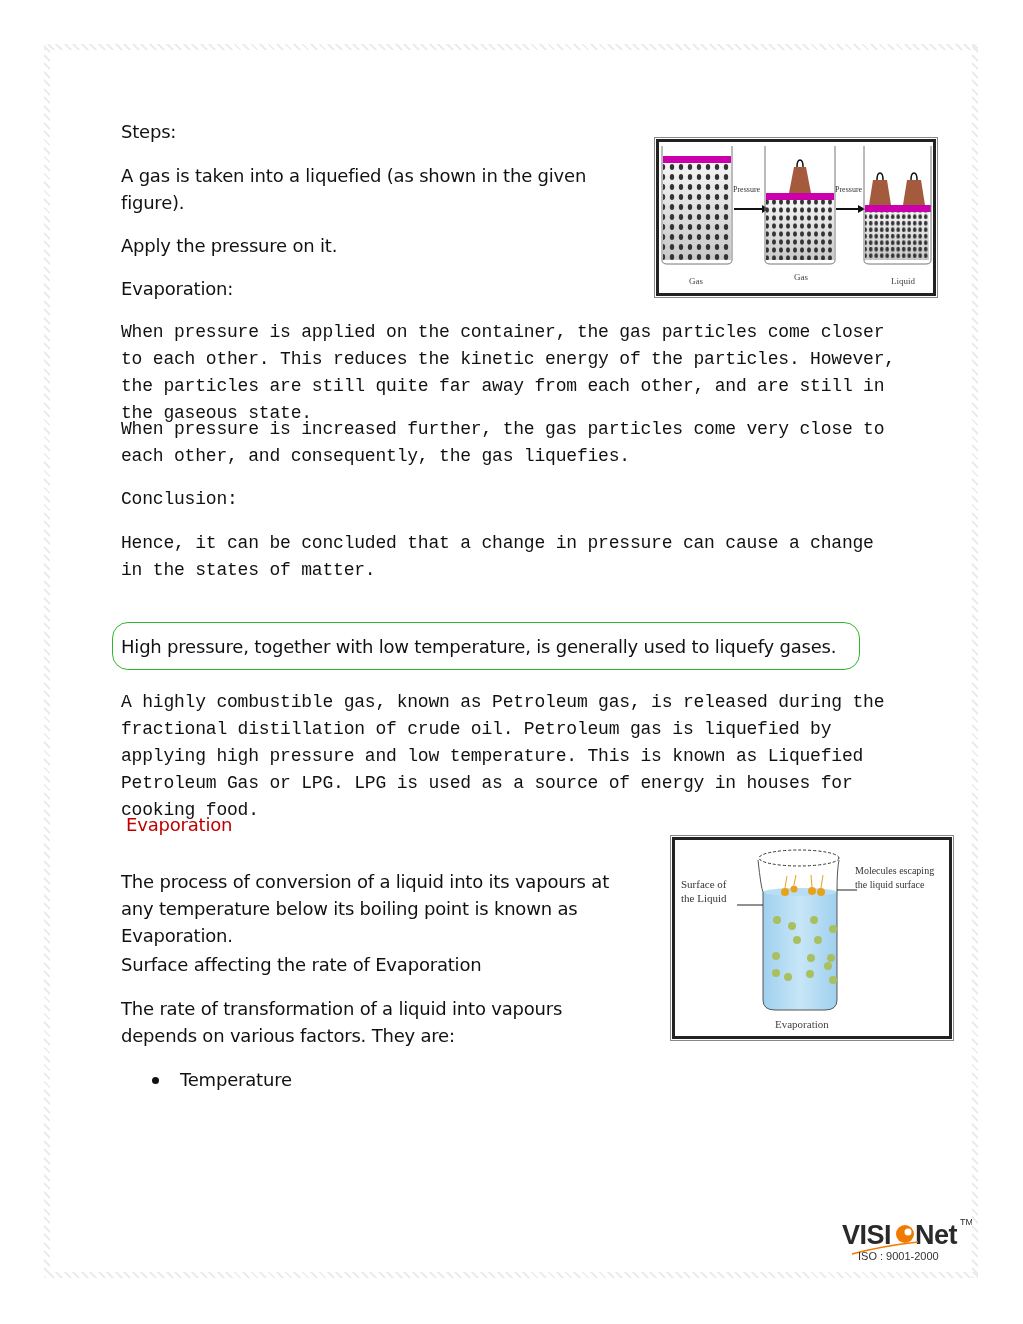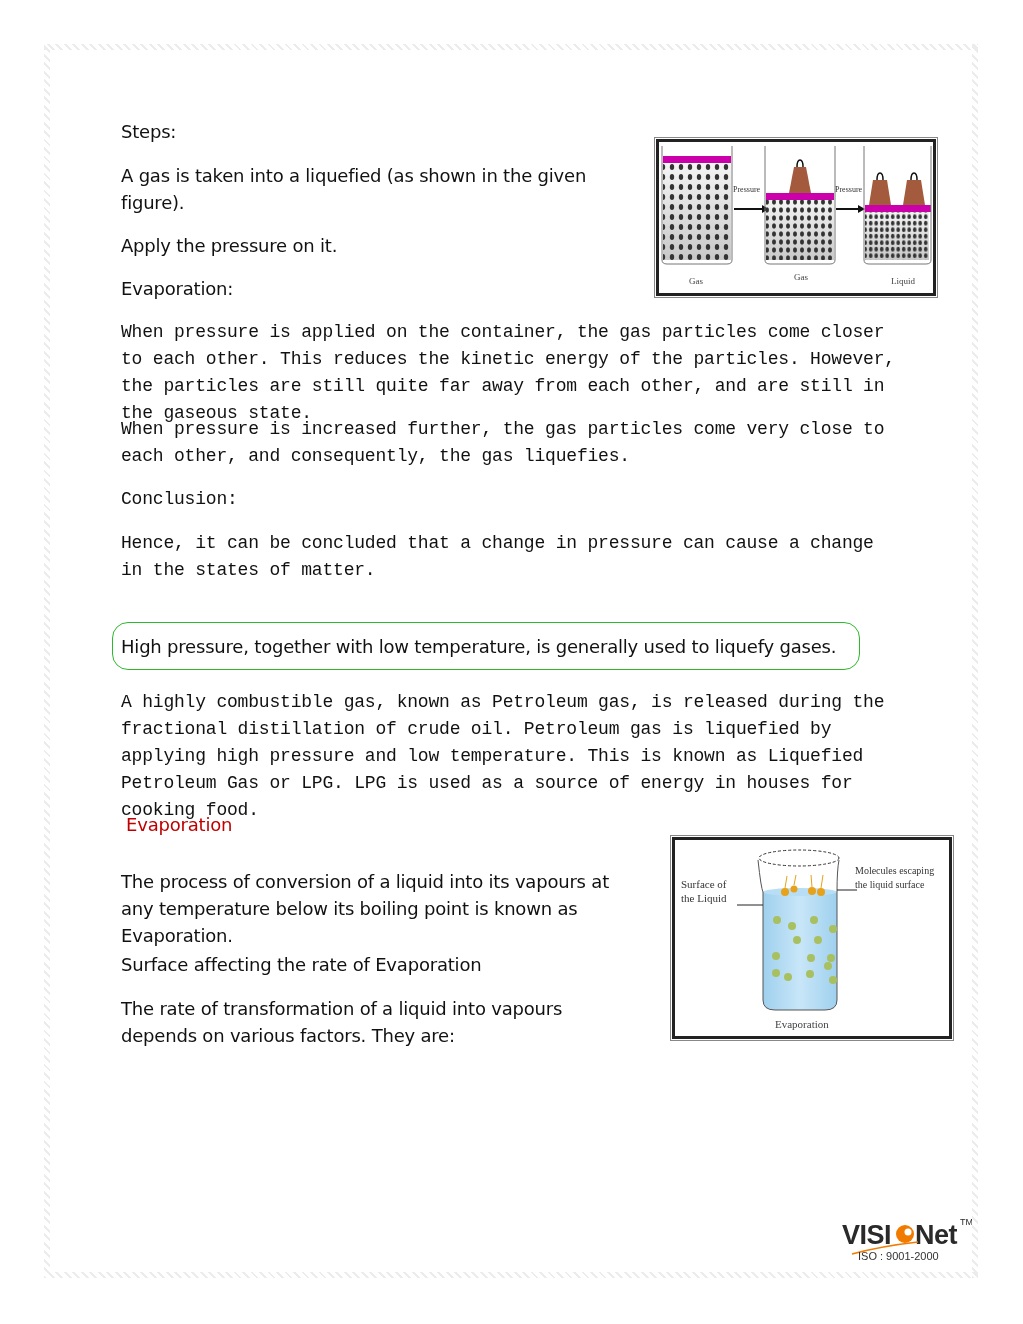--- a/index.html
+++ b/index.html
@@ -44,20 +44,21 @@
   <span>High pressure, together with low temperature, is generally used to liquefy gases.</span>
 </div>
 
 <p class="p w-wide" style="top:689px">A highly combustible gas, known as Petroleum gas, is released during the fractional distillation of crude oil. Petroleum gas is liquefied by applying high pressure and low temperature. This is known as Liquefied Petroleum Gas or LPG. LPG is used as a source of energy in houses for cooking food.</p>
 <p class="p heading-red" style="top:811px">Evaporation</p>
 <p class="p w-narrow" style="top:868px">The process of conversion of a liquid into its vapours at any temperature below its boiling point is known as Evaporation.</p>
 <p class="p w-narrow" style="top:951px">Surface affecting the rate of Evaporation</p>
 <p class="p w-narrow" style="top:995px">The rate of transformation of a liquid into vapours depends on various factors. They are:</p>
 
 <ul class="bullets">
+  <li><span class="dot"></span><span>Temperature</span></li>
 </ul>
 
 <div class="figure" style="left:656px; top:139px; width:274px; height:151px;">
   <svg width="274" height="151" viewBox="0 0 274 151">
     <defs>
       <linearGradient id="gasfill" x1="0" y1="0" x2="0" y2="1">
         <stop offset="0" stop-color="#f4f4f4"></stop>
           <stop offset="1" stop-color="#c8c8c8"></stop>
       </linearGradient>
       <pattern id="dots1" width="9" height="10" patternUnits="userSpaceOnUse">

